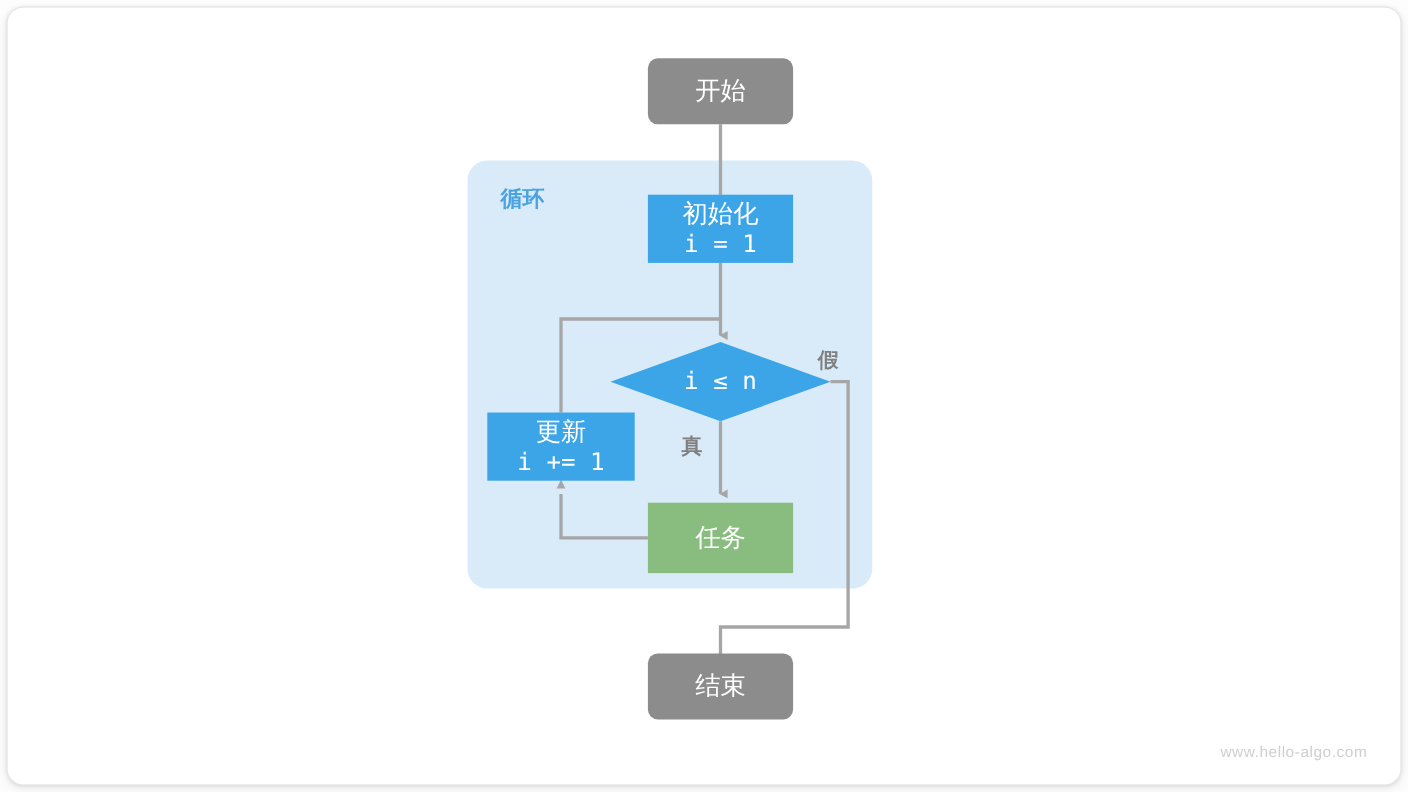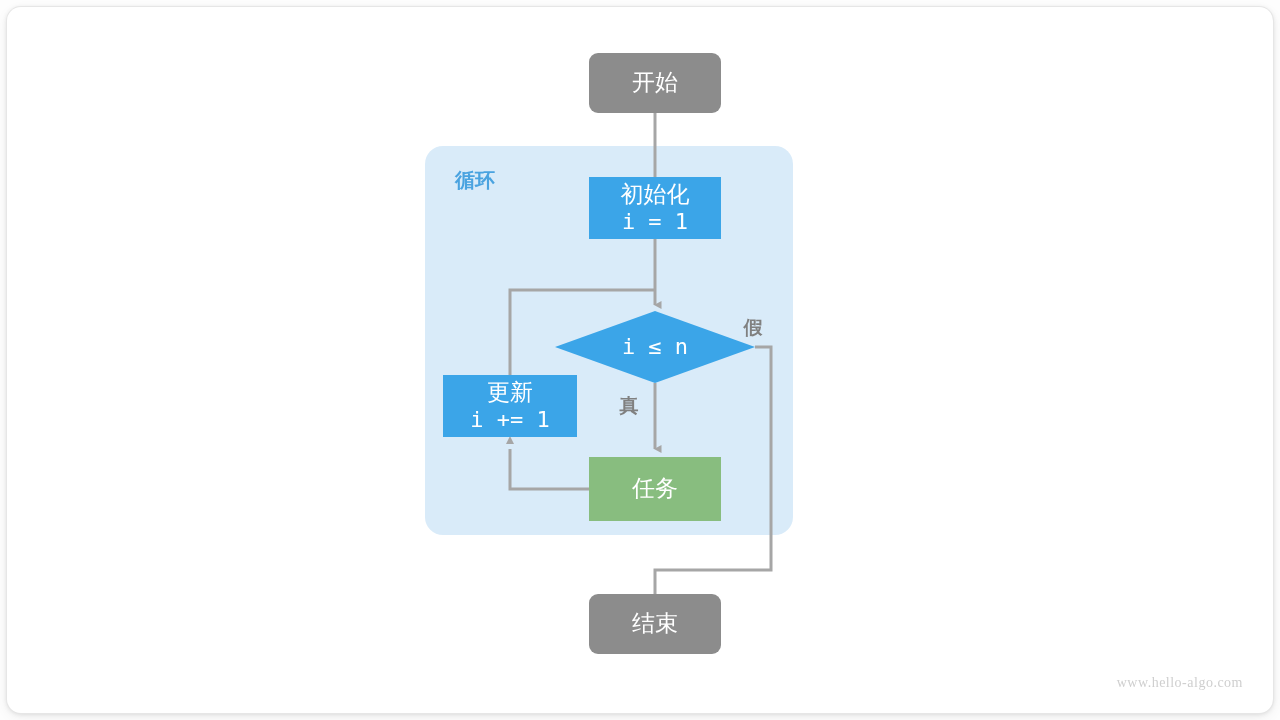--- a/index.html
+++ b/index.html
@@ -64,21 +64,21 @@
   }
   .flow-line {
     stroke: #a6a6a6;
     stroke-width: 3;
     fill: none;
   }
   .watermark {
     position: absolute;
     right: 30px;
     bottom: 22px;
-    font-family: Liberation Serif, serif;
+    font-family: Liberation Sans, sans-serif;
     font-size: 14px;
     color: #cfcfcf;
     letter-spacing: 0.5px;
   }
 </style>
 </head>
 <body>
 
 <div id="canvas">
   <div id="frame">

